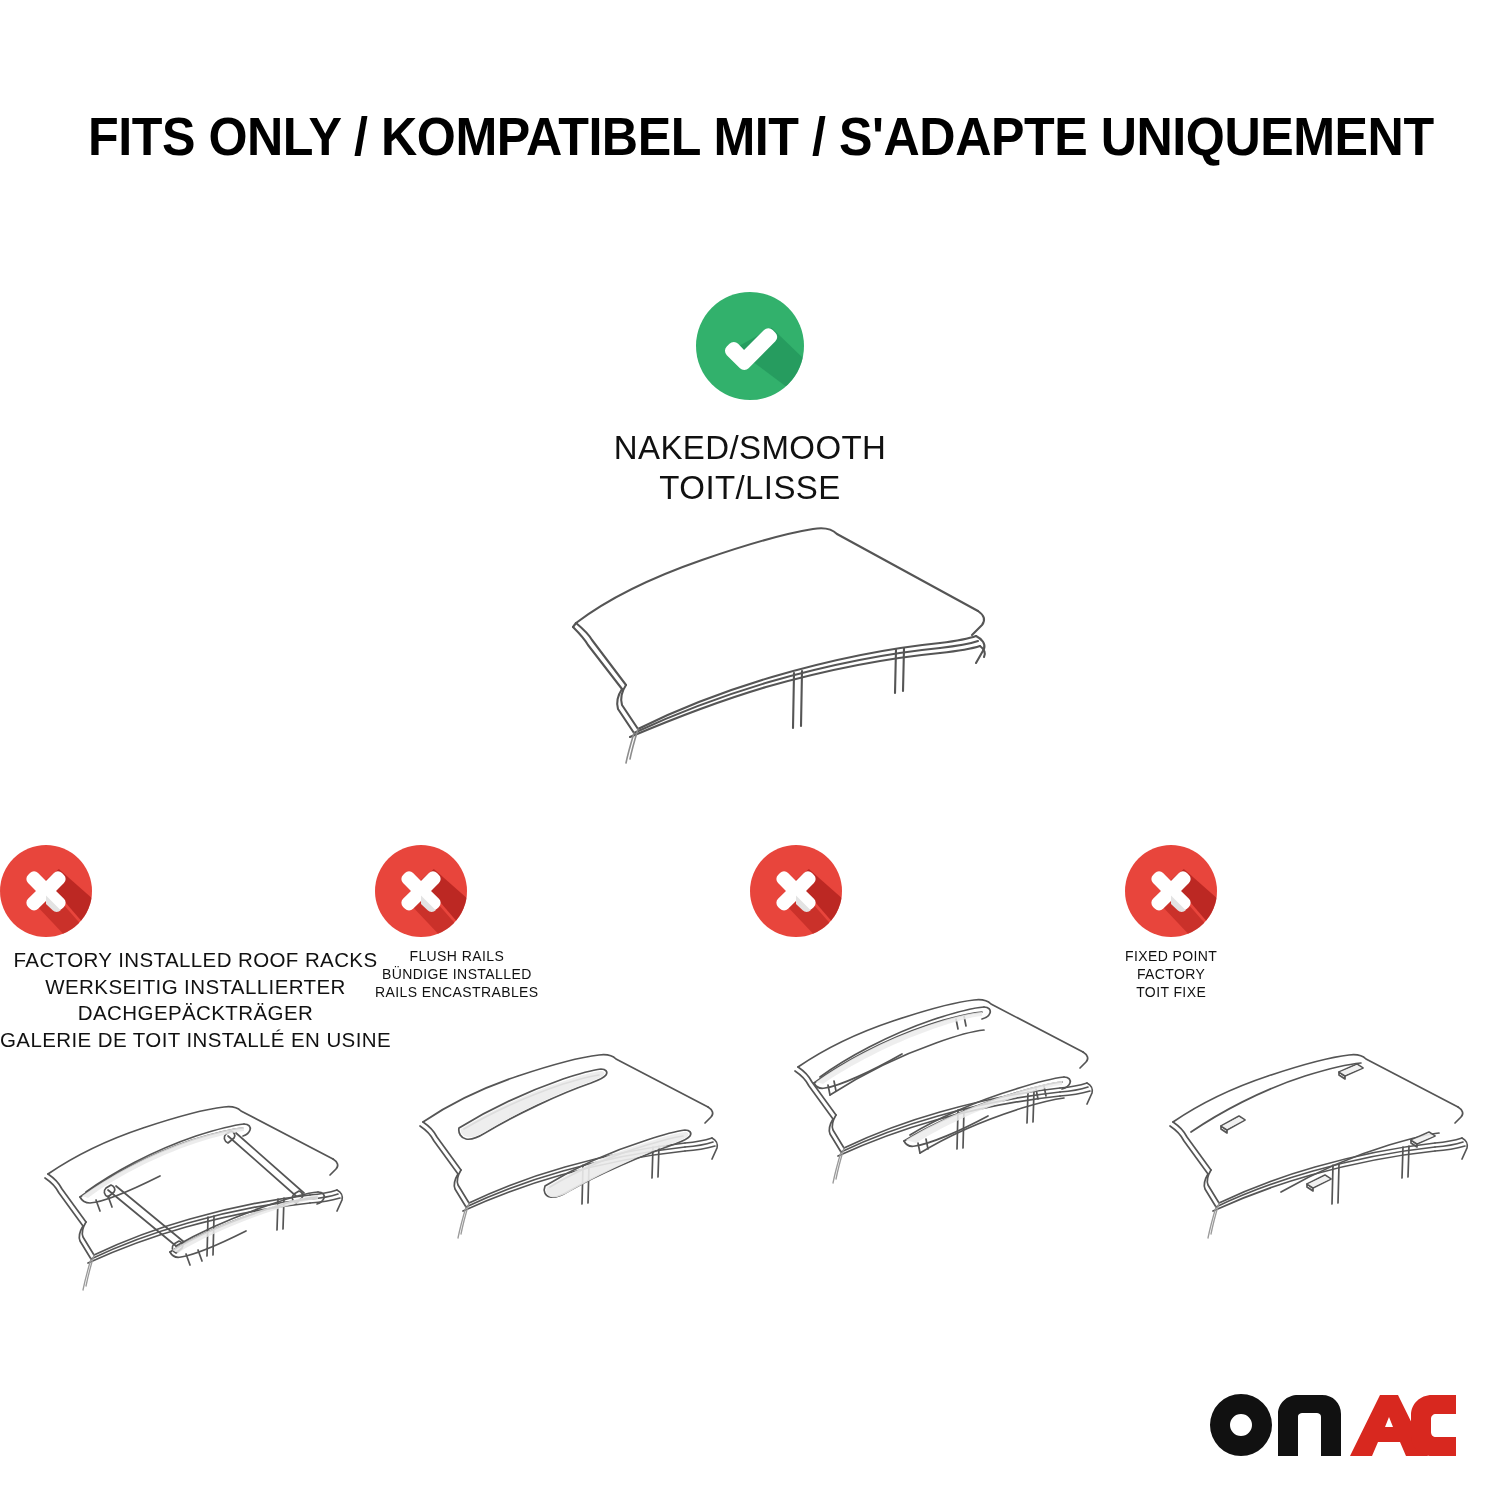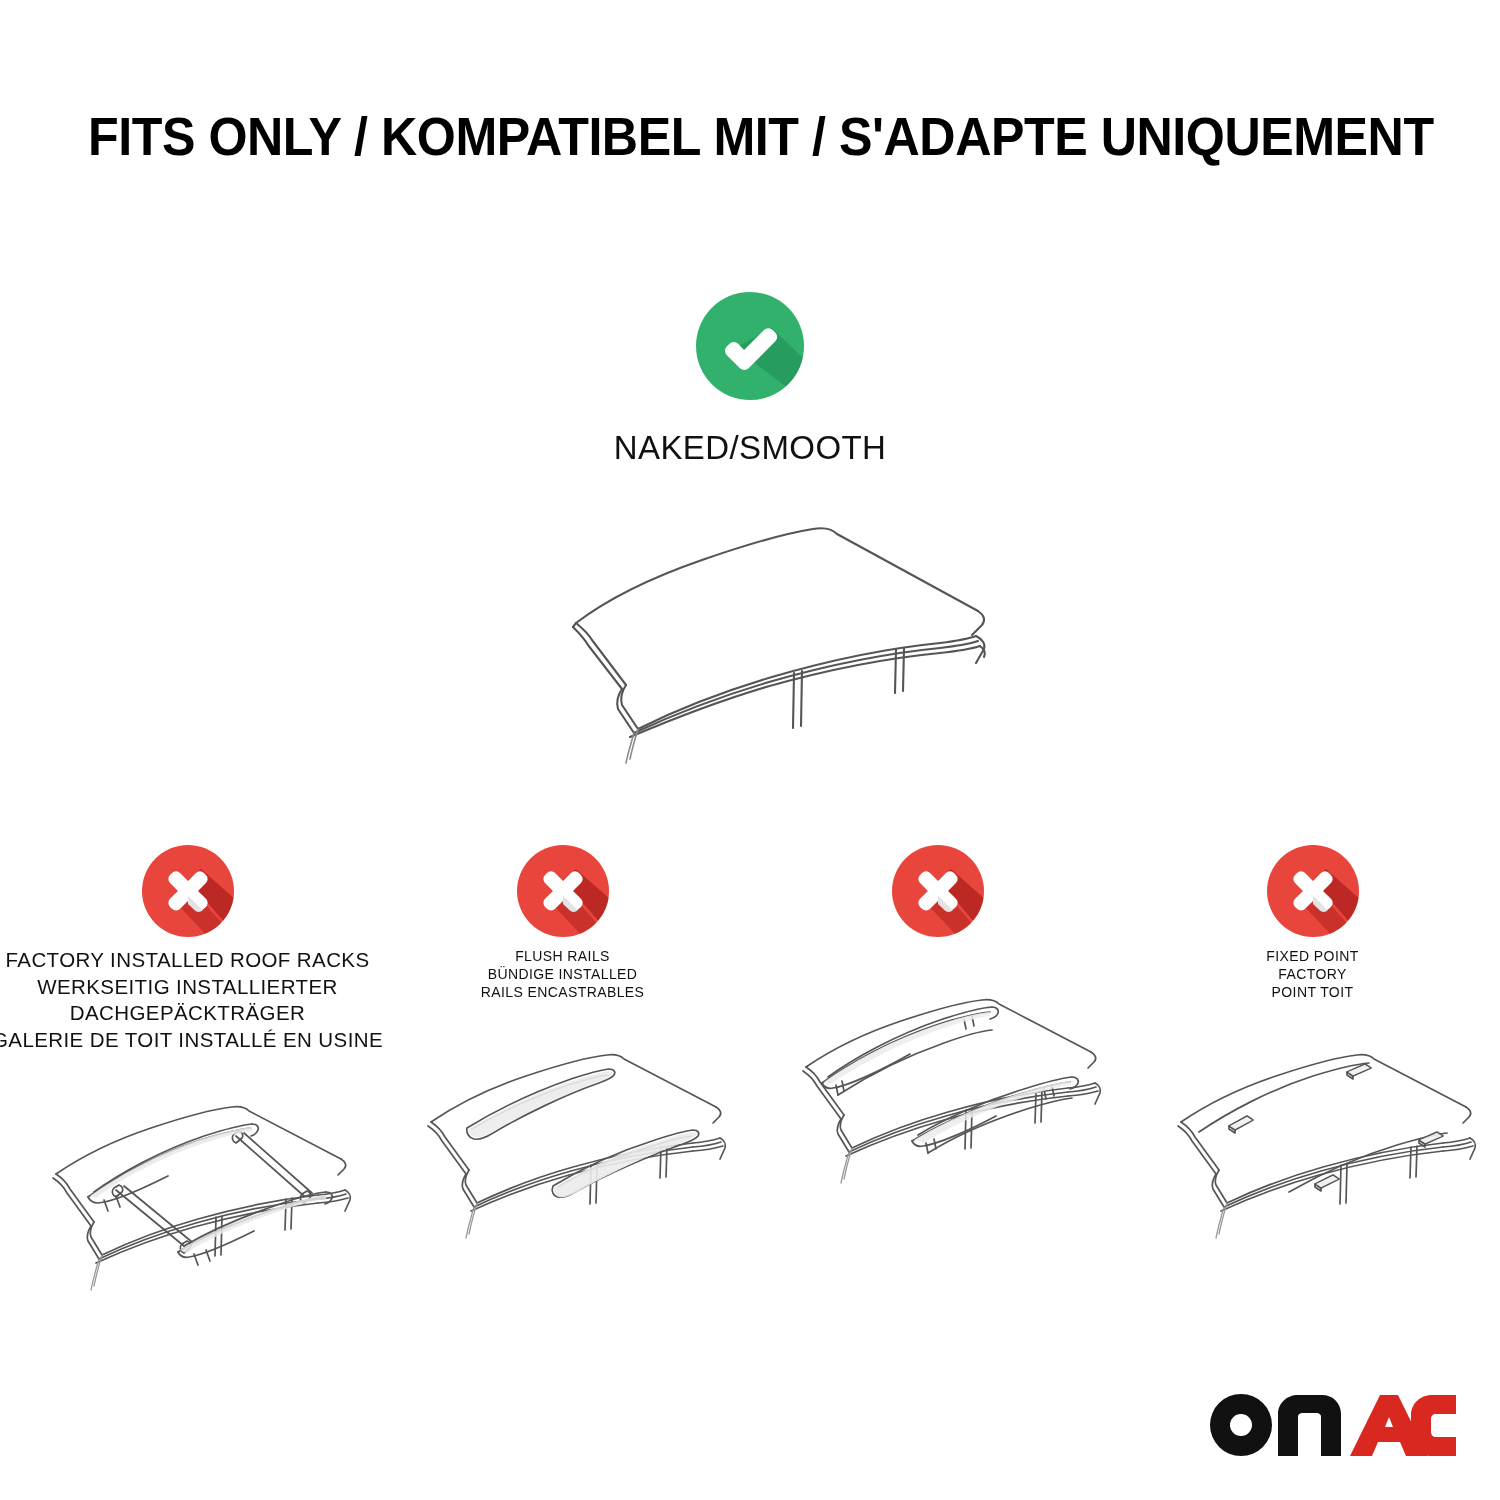--- a/index.html
+++ b/index.html
@@ -56,21 +56,21 @@
   .row{
     position:absolute;
     left:0; top:845px;
     width:1500px;
     display:flex;
   }
   .col{
     width:375px;
     display:flex;
     flex-direction:column;
-    align-items:center;
+    align-items:flex-start;
   }
   .col .badge-wrap{margin-bottom:10px;}
   .col-label{
     font-size:14px;
     line-height:1.30;
     letter-spacing:0.4px;
     text-align:center;
     color:#111;
     font-weight:400;
   }
@@ -108,20 +108,21 @@
           <path d="M36 52 L100 100 L100 62 L70 33 Z" fill="#1f8f57" opacity="0.62"></path>
         </g>
         <path d="M28.5 50.5 L31 48 a5.6 5.6 0 0 1 8 0 L44.5 53.6 L63 35.2
                  a5.6 5.6 0 0 1 8 0 L73.5 37.7 a5.6 5.6 0 0 1 0 8
                  L48.7 70.6 a5.6 5.6 0 0 1 -8 0 L28.5 58.5 a5.6 5.6 0 0 1 0 -8 Z" fill="#ffffff"></path>
       </svg>
     </div>
 
     <div class="label-block">
       <div>NAKED/SMOOTH</div>
+      <div>TOIT/LISSE</div>
     </div>
   </div>
 
   <div class="hero-roof">
     <svg width="500" height="290" viewBox="0 0 500 290">
       <g fill="none" stroke="#555" stroke-width="2.1" stroke-linecap="round" stroke-linejoin="round">
 
         <path d="M66 108 C95 86 140 63 192 45 C238 29 278 18 303 14
                  C314 12 322 14 327 19 L468 96"></path>
         <path d="M468 96 C474 100 476 105 472 110 L462 120"></path>
@@ -414,21 +415,21 @@
                    L50 34.5 l 8.6 -8.6 a6.2 6.2 0 0 1 8.8 0 l 2.1 2.1
                    a6.2 6.2 0 0 1 0 8.8 L60.9 45.4 l 8.6 8.6 a6.2 6.2 0 0 1 0 8.8
                    l -2.1 2.1 a6.2 6.2 0 0 1 -8.8 0 L50 56.3 l -8.6 8.6
                    a6.2 6.2 0 0 1 -8.8 0 l -2.1 -2.1 a6.2 6.2 0 0 1 0 -8.8 L39.1 45.4 Z" fill="#ffffff" transform="translate(0,4.5)"></path>
           <path d="M50 50.5 L66 66.5 a6.2 6.2 0 0 1 -8.8 0 L50 59.5 Z" fill="#e3e3e3" transform="translate(0,4.5)"></path>
         </svg>
       </div>
       <div class="col-label">
         <div>FIXED POINT</div>
         <div>FACTORY</div>
-        <div>POINT TOIT</div>
+        <div>TOIT FIXE</div>
       </div>
       <div class="mini-roof">
         <svg width="360" height="215" viewBox="0 0 360 215">
           <g fill="none" stroke="#555" stroke-width="1.7" stroke-linecap="round" stroke-linejoin="round">
             <path d="M48 94 C70 79 104 61 143 48 C176 37 206 29 224 27 C232 26 238 28 241 31 L333 79"></path>
             <path d="M333 79 C338 82 339 86 336 89 L330 95"></path>
             <path d="M48 94 C54 98 59 103 62 109 L86 142"></path>
             <path d="M45 98 C51 102 56 107 59 113 L83 146"></path>
             <path d="M86 142 C83 147 81 152 83 157 L94 175"></path>
             <path d="M83 146 C80 151 78 156 80 161 L91 179"></path>

